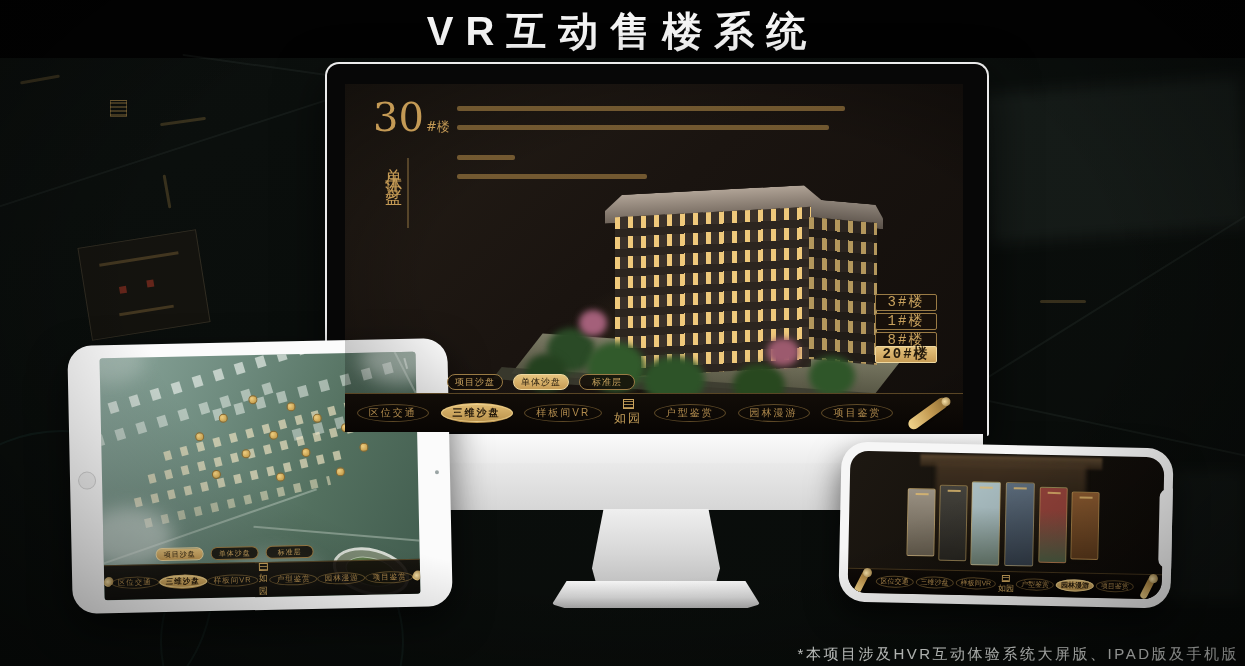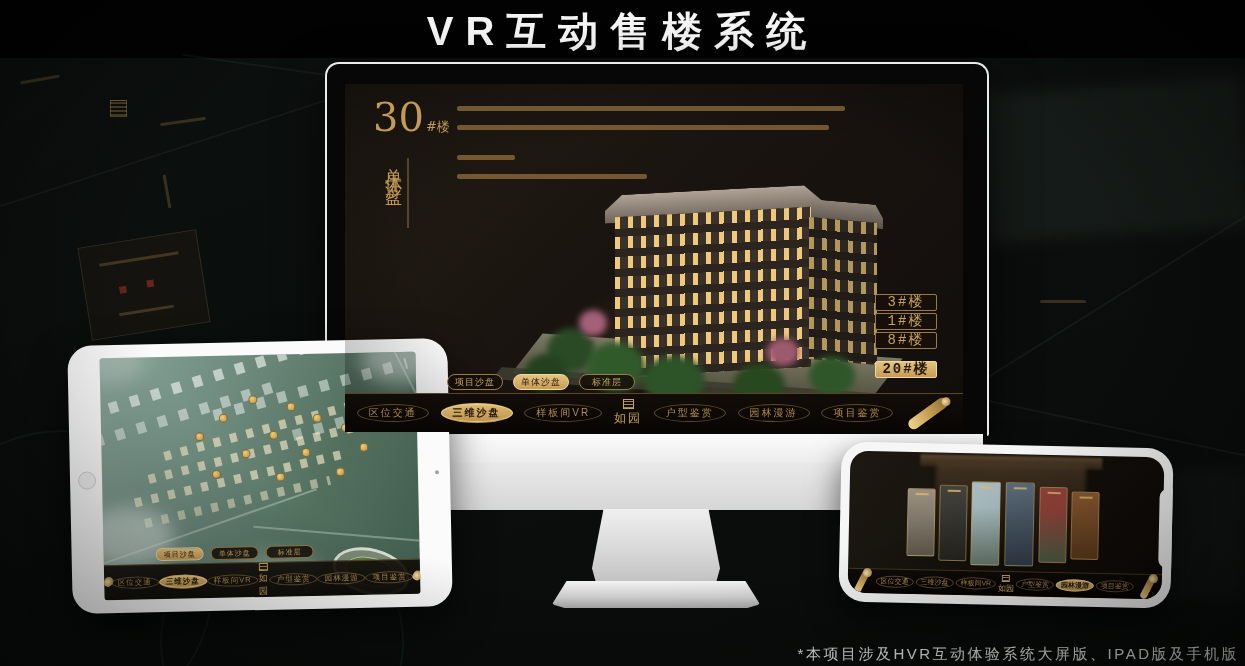--- a/index.html
+++ b/index.html
@@ -211,21 +211,21 @@
     <div class="m-vline"></div>
 
     <div class="desc-line" style="left:112px;top:22px;width:388px;"></div>
     <div class="desc-line" style="left:112px;top:41px;width:372px;"></div>
     <div class="desc-line" style="left:112px;top:71px;width:58px;"></div>
     <div class="desc-line" style="left:112px;top:90px;width:190px;"></div>
 
     <div class="bbtn" style="left:530px;top:210px;">3#楼</div>
     <div class="bbtn" style="left:530px;top:229px;">1#楼</div>
     <div class="bbtn" style="left:530px;top:248px;">8#楼</div>
-    <div class="bbtn active" style="left:530px;top:277px;">20#楼</div>
+    <div class="bbtn active" style="left:530px;top:262px;">20#楼</div>
 
     <div class="vtab" style="left:102px;top:290px;">项目沙盘</div>
     <div class="vtab active" style="left:168px;top:290px;">单体沙盘</div>
     <div class="vtab" style="left:234px;top:290px;">标准层</div>
 
     <div class="navbar">
       <div class="nav-item">区位交通</div>
       <div class="nav-item active">三维沙盘</div>
       <div class="nav-item">样板间VR</div>
       <div class="nav-logo">

